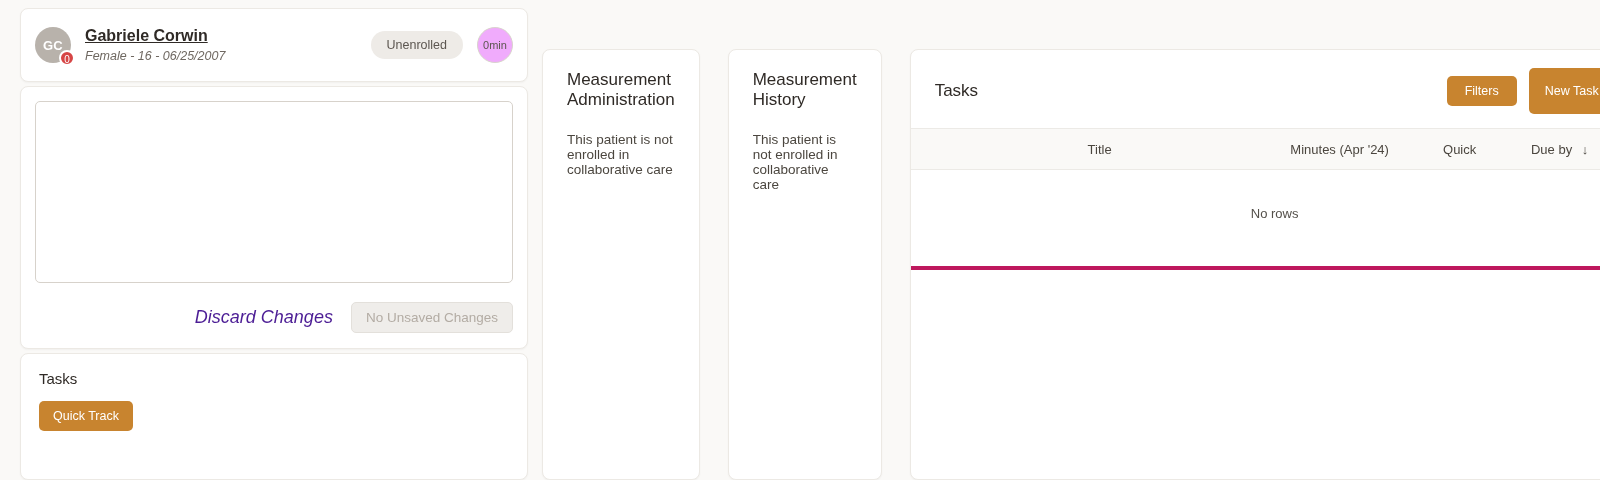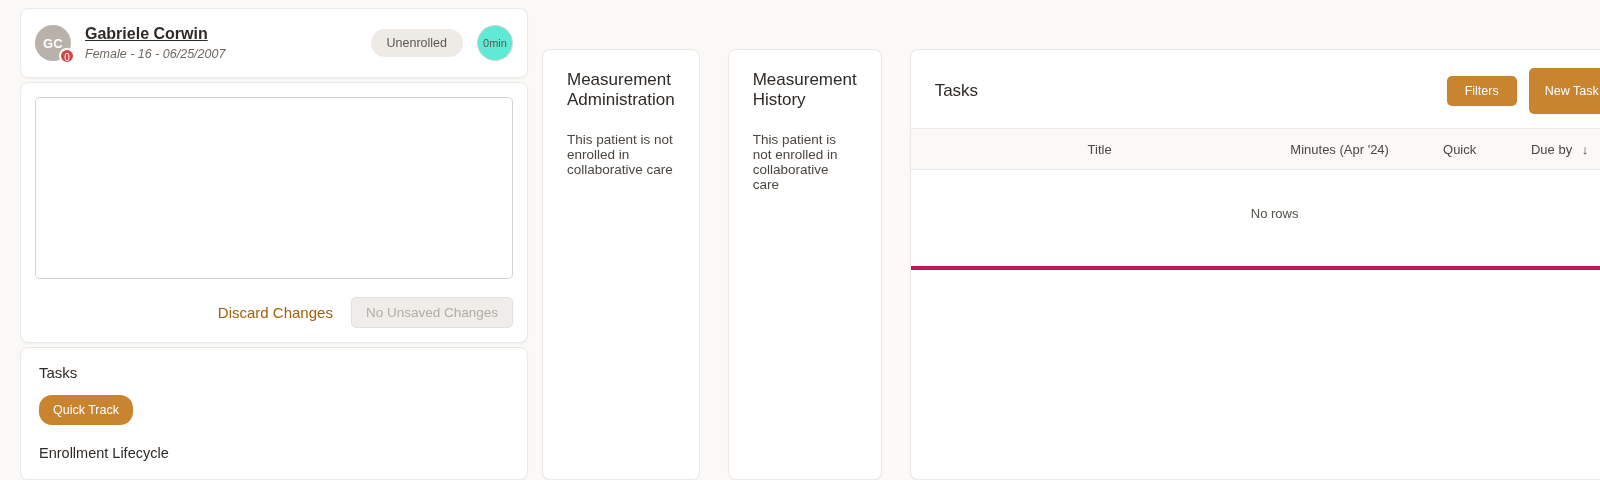--- a/index.html
+++ b/index.html
@@ -66,57 +66,58 @@
     font-style: italic;
   }
   .pill {
     background: #eeebe7; color: #5c5650;
     border-radius: 14px; font-size: 12.5px;
     padding: 7px 16px; margin-right: 14px;
     white-space: nowrap;
   }
   .time-chip {
     width: 36px; height: 36px; border-radius: 50%;
-    border: 1px solid #d9d4cd; background: #5eead4;
+    border: 1px solid #d9d4cd; background: #f0abfc;
     color: #5c5650; font-size: 11px;
     display: flex; align-items: center; justify-content: center;
   }
 
   
   .note-card { padding: 14px; }
   .note-area {
     width: 100%; height: 182px;
     border: 1px solid #d7d2cb; border-radius: 5px;
     background: #fff; resize: none; outline: none;
     font-family: "Liberation Sans", sans-serif;
     font-size: 13px; color: #2f2a26; padding: 8px;
   }
   .note-actions {
     display: flex; justify-content: flex-end; align-items: center;
     gap: 10px; margin-top: 14px;
   }
   .btn-ghost {
     background: transparent; border: none;
-    color: #a16207; font-size: 15px; padding: 6px 8px;
+    color: #4c1d95; font-size: 18px; padding: 6px 8px;
     cursor: pointer;
+    font-style: italic;
   }
   .btn-disabled {
     background: #efedea; border: 1px solid #e3e0db;
     color: #b3aca4; font-size: 13.5px;
     padding: 7px 14px; border-radius: 5px;
   }
 
   
   .left-bottom { padding: 16px 18px 18px 18px; flex: 1 1 auto; }
   .section-title { font-size: 15px; color: #2f2a26; }
   .btn-orange {
     margin-top: 14px;
     display: inline-block;
     background: #c8842f; color: #ffffff;
-    font-size: 12.5px; border: none; border-radius: 13px;
+    font-size: 12.5px; border: none; border-radius: 5px;
     padding: 8px 14px; cursor: pointer;
   }
   .lifecycle-title { margin-top: 20px; font-size: 14.5px; color: #2f2a26; }
 
   
   .right-col {
     flex: 1 1 auto;
     display: flex;
     flex-direction: row;
     gap: 28px;
@@ -194,21 +195,20 @@
       <textarea class="note-area" placeholder="" style=""></textarea>
       <div class="note-actions">
         <button class="btn-ghost">Discard Changes</button>
         <div class="btn-disabled">No Unsaved Changes</div>
       </div>
     </div>
 
     <div class="card left-bottom">
       <div class="section-title">Tasks</div>
       <button class="btn-orange">Quick Track</button>
-      <div class="lifecycle-title">Enrollment Lifecycle</div>
     </div>
 
   </div>
 
   <div class="right-col">
 
     <div class="card panel">
       <div class="panel-title">Measurement Administration</div>
       <div class="panel-note">This patient is not enrolled in collaborative care</div>
     </div>

